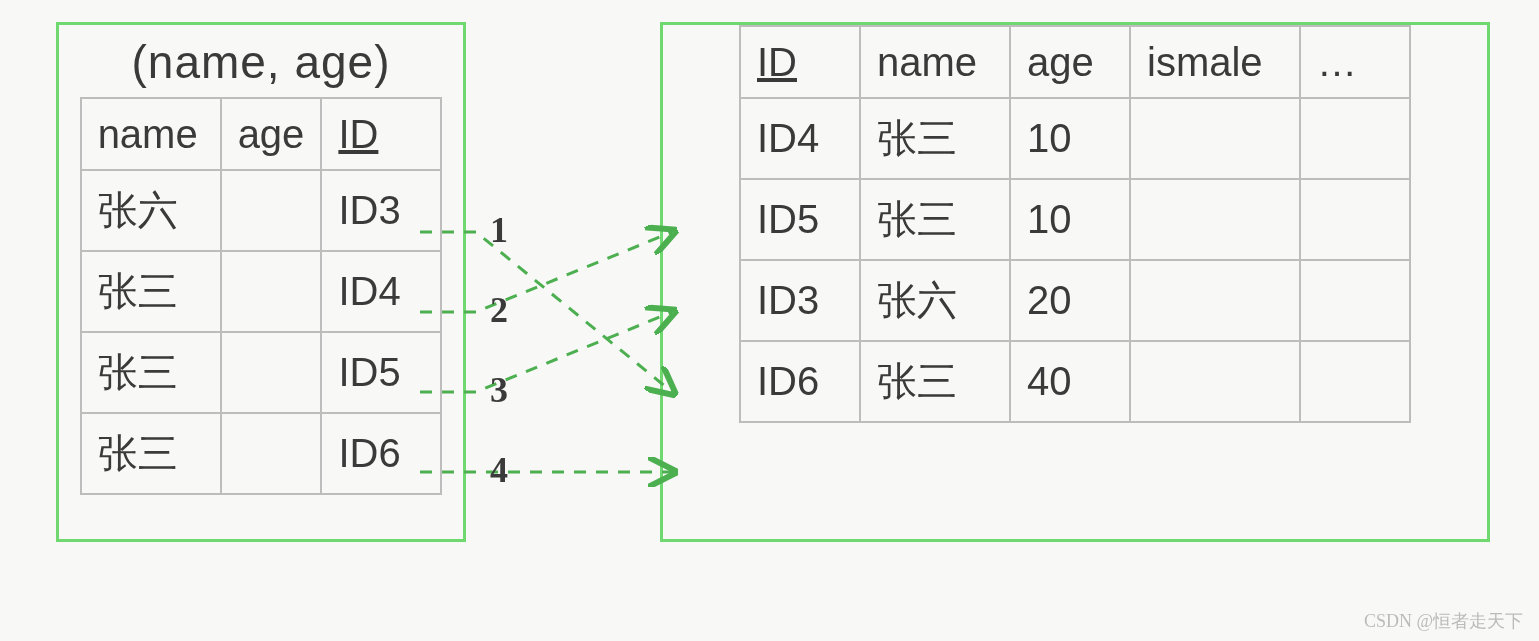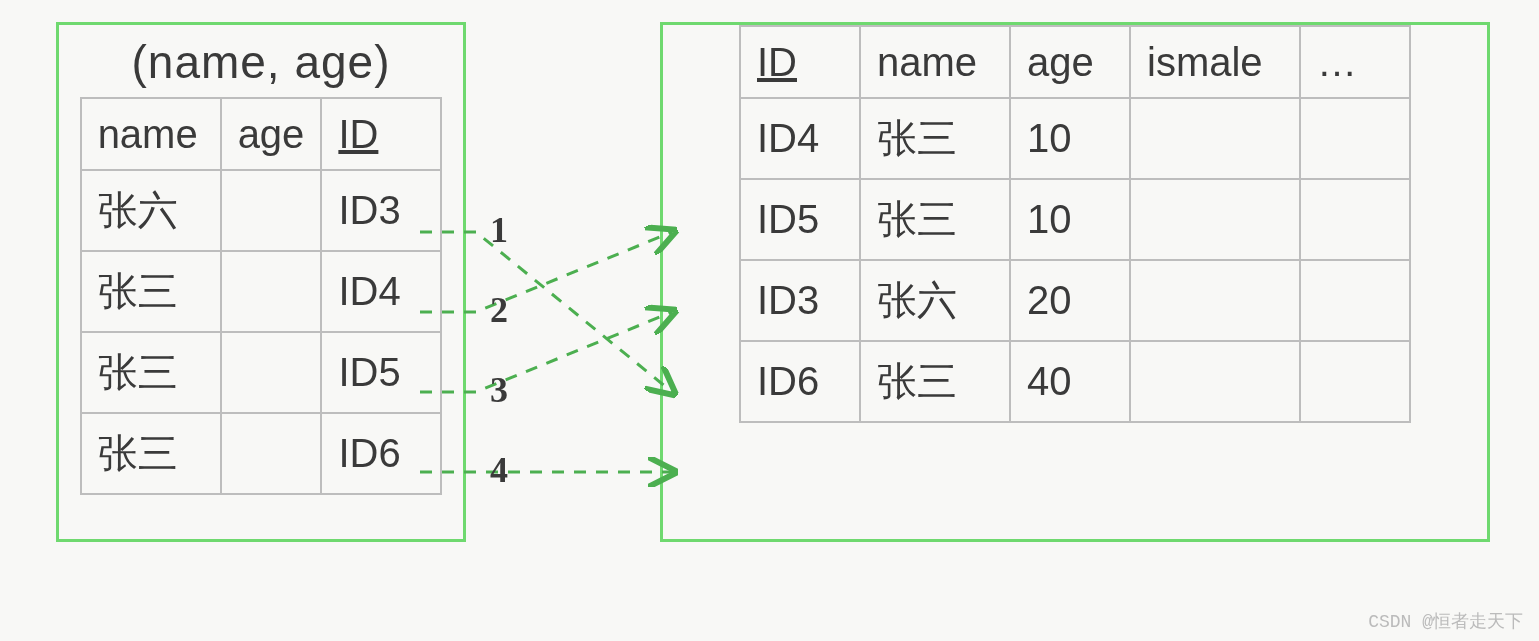--- a/index.html
+++ b/index.html
@@ -64,21 +64,21 @@
     left: 0; top: 0;
     width: 1539px; height: 641px;
     pointer-events: none;
   }
   .watermark {
     position: absolute;
     right: 16px;
     bottom: 8px;
     font-size: 18px;
     color: #bbb;
-    font-family: Liberation Mono, monospace;
+    font-family: Liberation Serif, serif;
   }
 </style>
 </head>
 <body>
 
 <div class="panel panel-left">
   <div class="title">(name, age)</div>
   <table class="left-table">
     <thead>
         <tr id="left-head">

